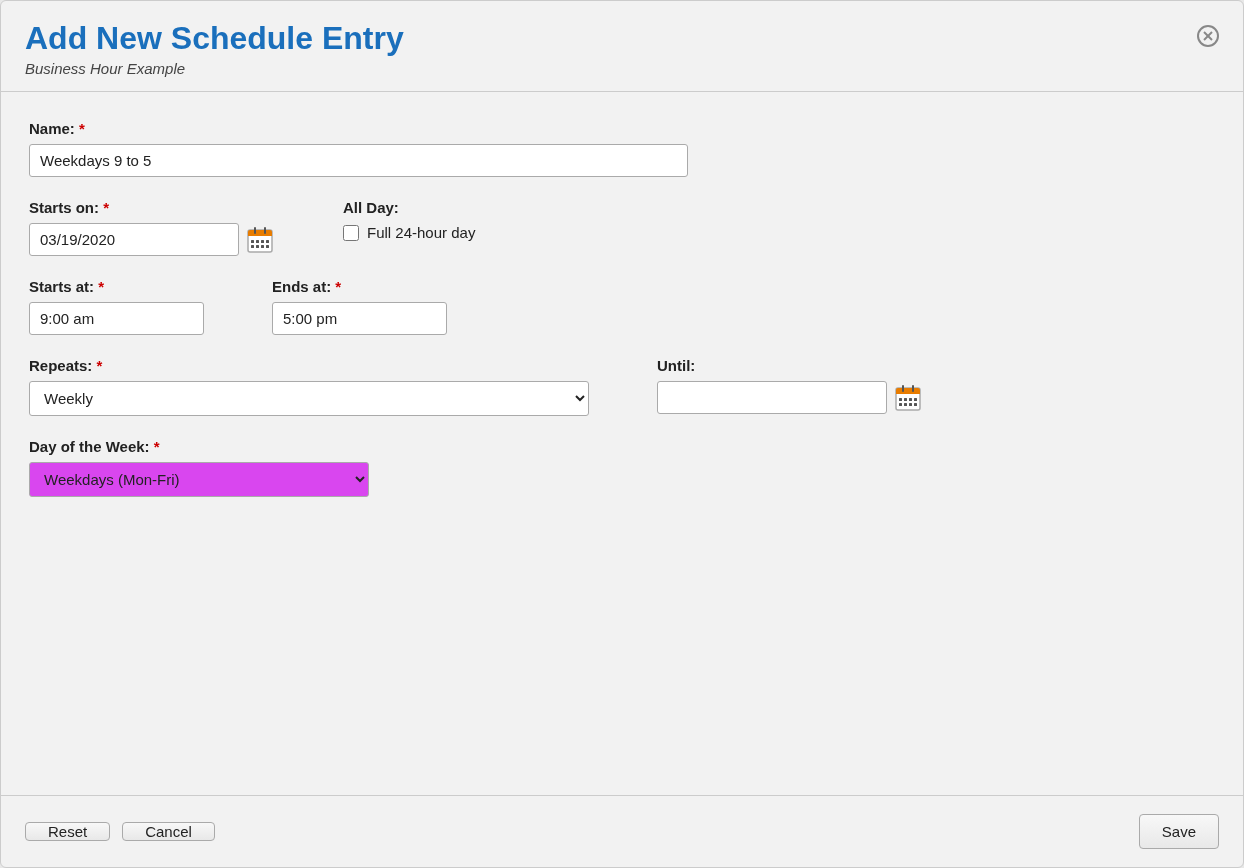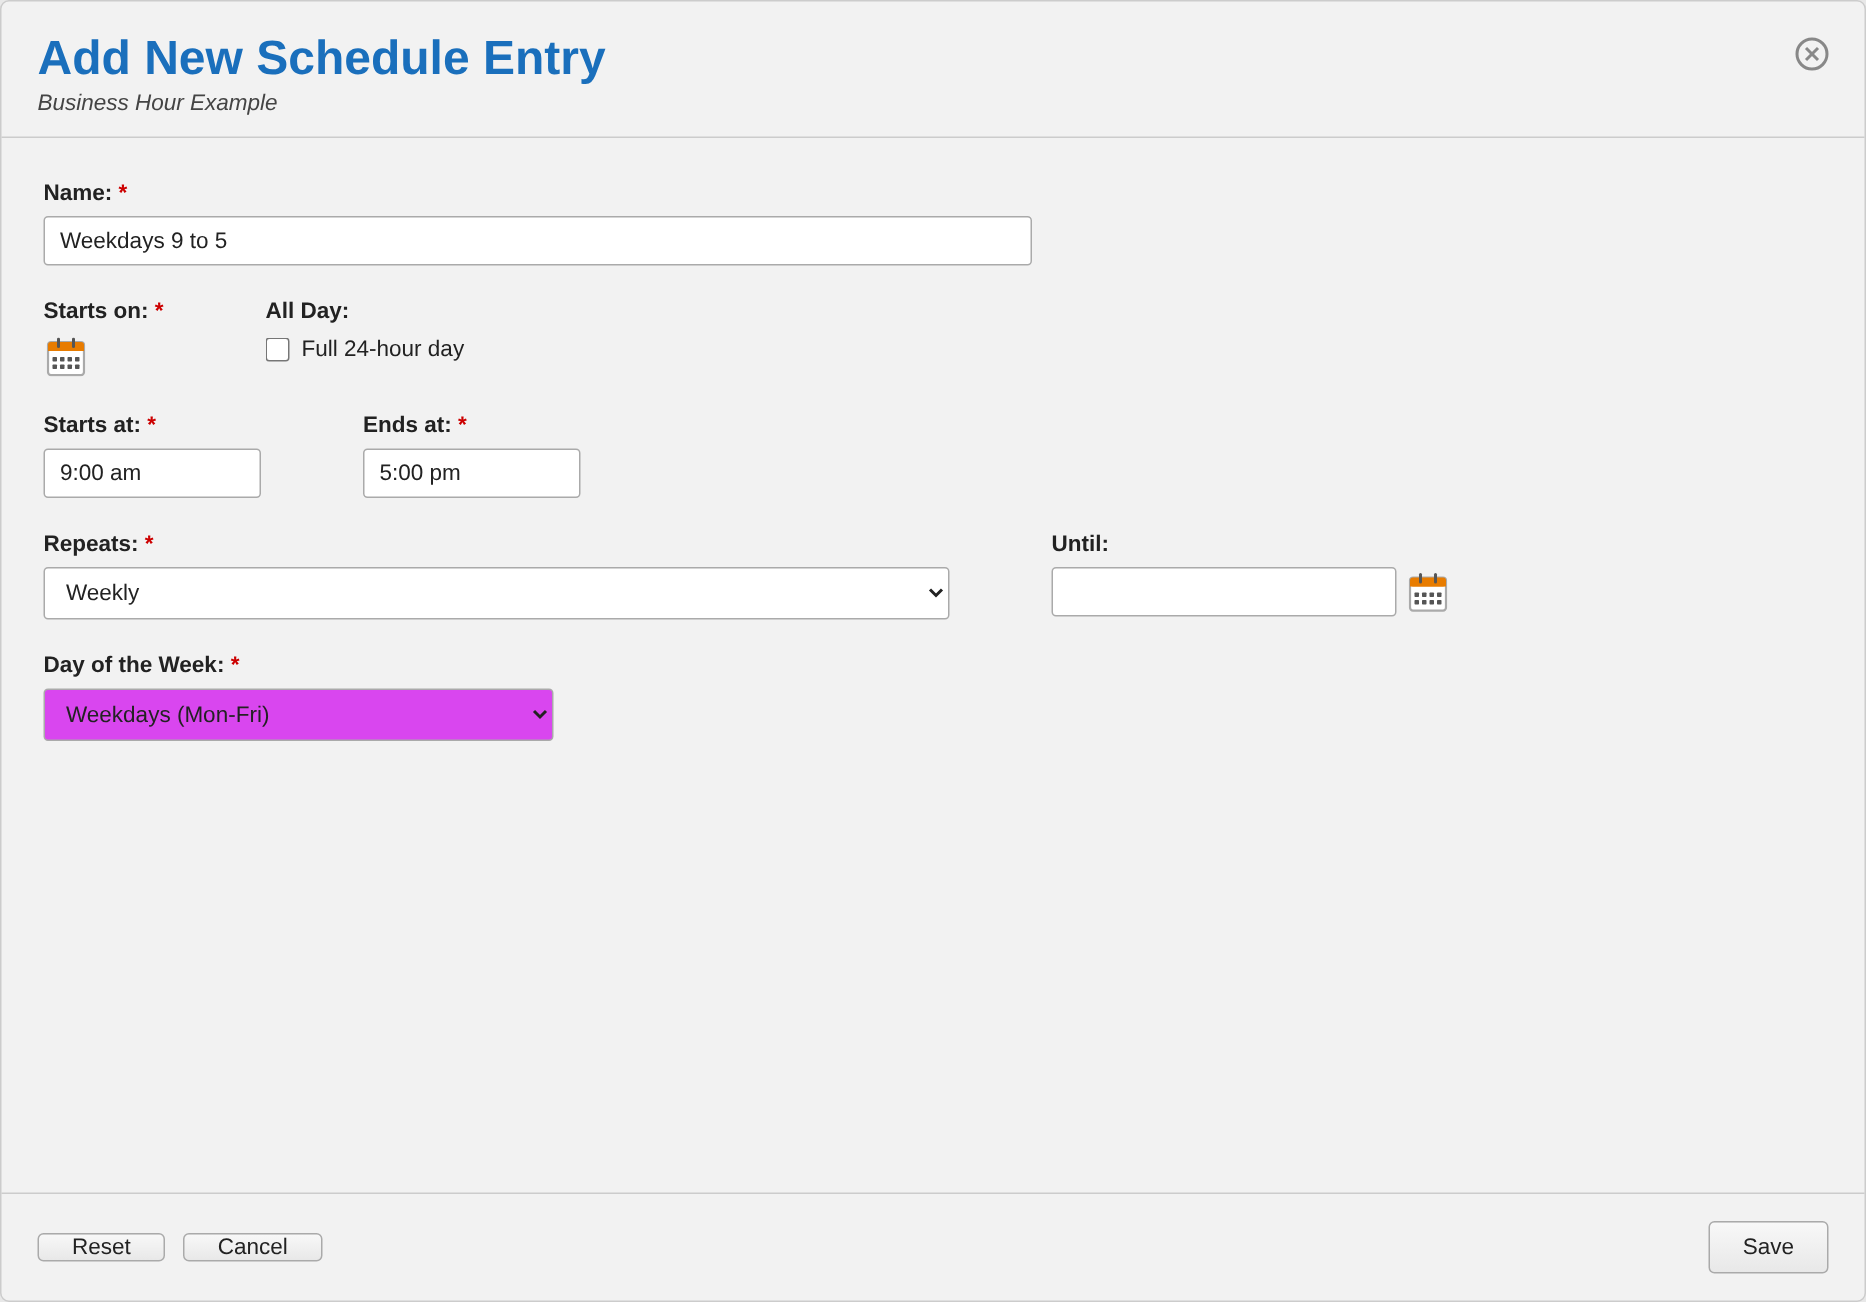--- a/index.html
+++ b/index.html
@@ -156,25 +156,25 @@
       color: #222;
     }
 
     .checkbox-row input[type="checkbox"] {
       width: 16px;
       height: 16px;
       cursor: pointer;
     }
 
     .time-input {
-      width: 145px;
+      width: 175px;
     }
 
     .repeats-select {
-      width: 604px;
+      width: 560px;
       padding: 7px 10px;
       font-size: 15px;
       border: 1px solid #aaa;
       border-radius: 3px;
       background: #fff;
       color: #222;
       cursor: pointer;
       appearance: auto;
     }
 
@@ -261,20 +261,21 @@
       <input class="form-input name-input" type="text" value="Weekdays 9 to 5" style="">
     </div>
 
     <div class="two-col form-section">
       <div class="col-left">
         <label class="form-label">
           <span>Starts on:</span>
           <span class="required-star">*</span>
         </label>
         <div class="date-field-wrap">
+          <input class="form-input date-input" type="text" value="03/19/2020" style="">
           <span class="calendar-icon">
             <svg class="calendar-svg" viewBox="0 0 26 26" xmlns="http://www.w3.org/2000/svg">
               <rect x="1" y="3" width="24" height="22" rx="2" ry="2" fill="#fff" stroke="#aaa" stroke-width="1.5"></rect>
               <rect x="1" y="3" width="24" height="6" rx="2" ry="2" fill="#e87c00"></rect>
               <rect x="1" y="7" width="24" height="2" fill="#e87c00"></rect>
               <line x1="8" y1="1" x2="8" y2="6" stroke="#555" stroke-width="2" stroke-linecap="round"></line>
               <line x1="18" y1="1" x2="18" y2="6" stroke="#555" stroke-width="2" stroke-linecap="round"></line>
               <rect x="4" y="13" width="3" height="3" fill="#555" rx="0.5"></rect>
               <rect x="9" y="13" width="3" height="3" fill="#555" rx="0.5"></rect>
               <rect x="14" y="13" width="3" height="3" fill="#555" rx="0.5"></rect>

